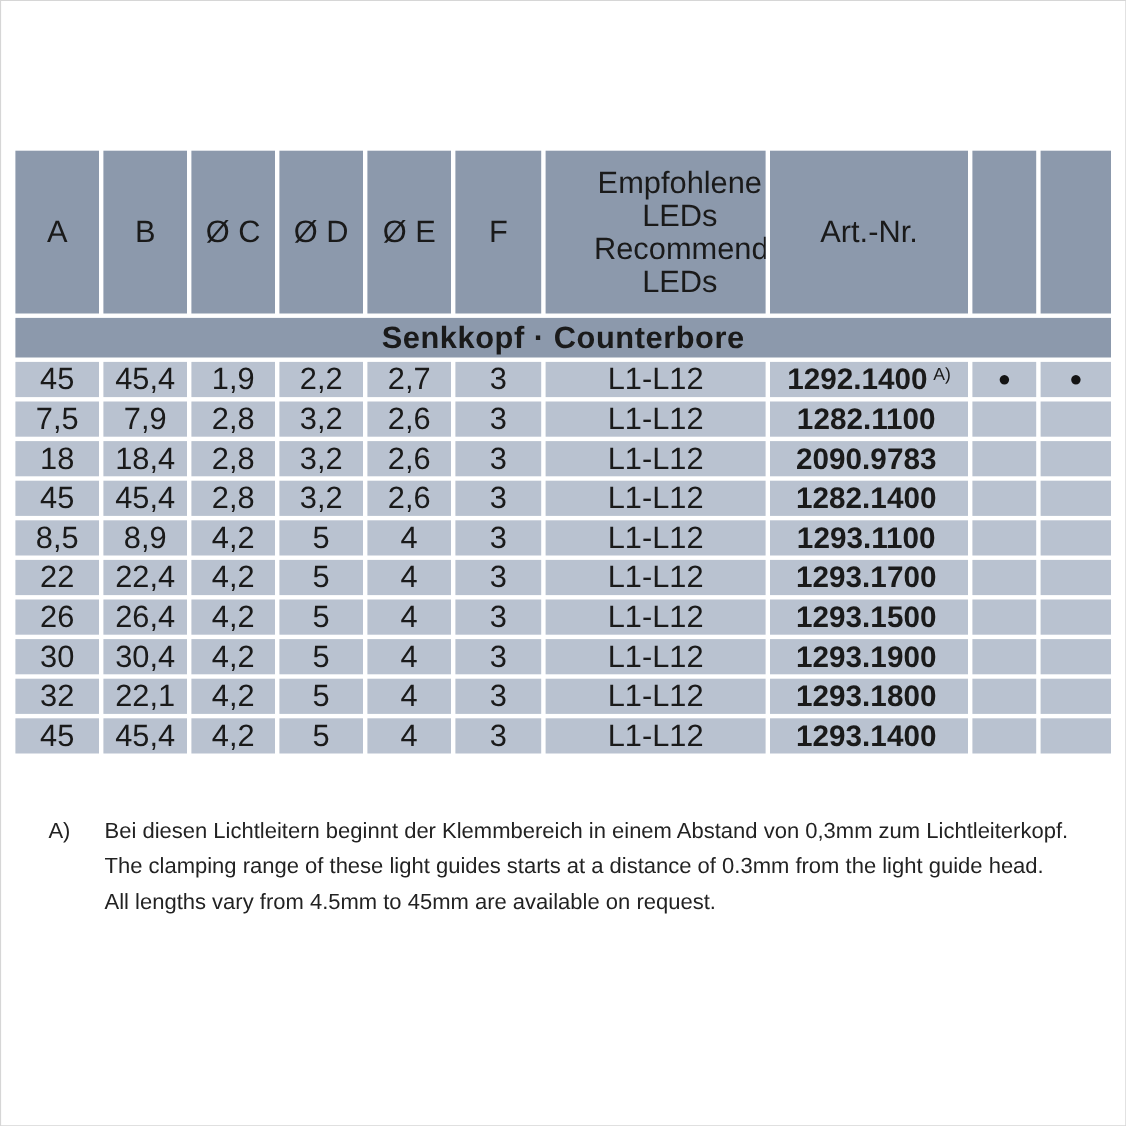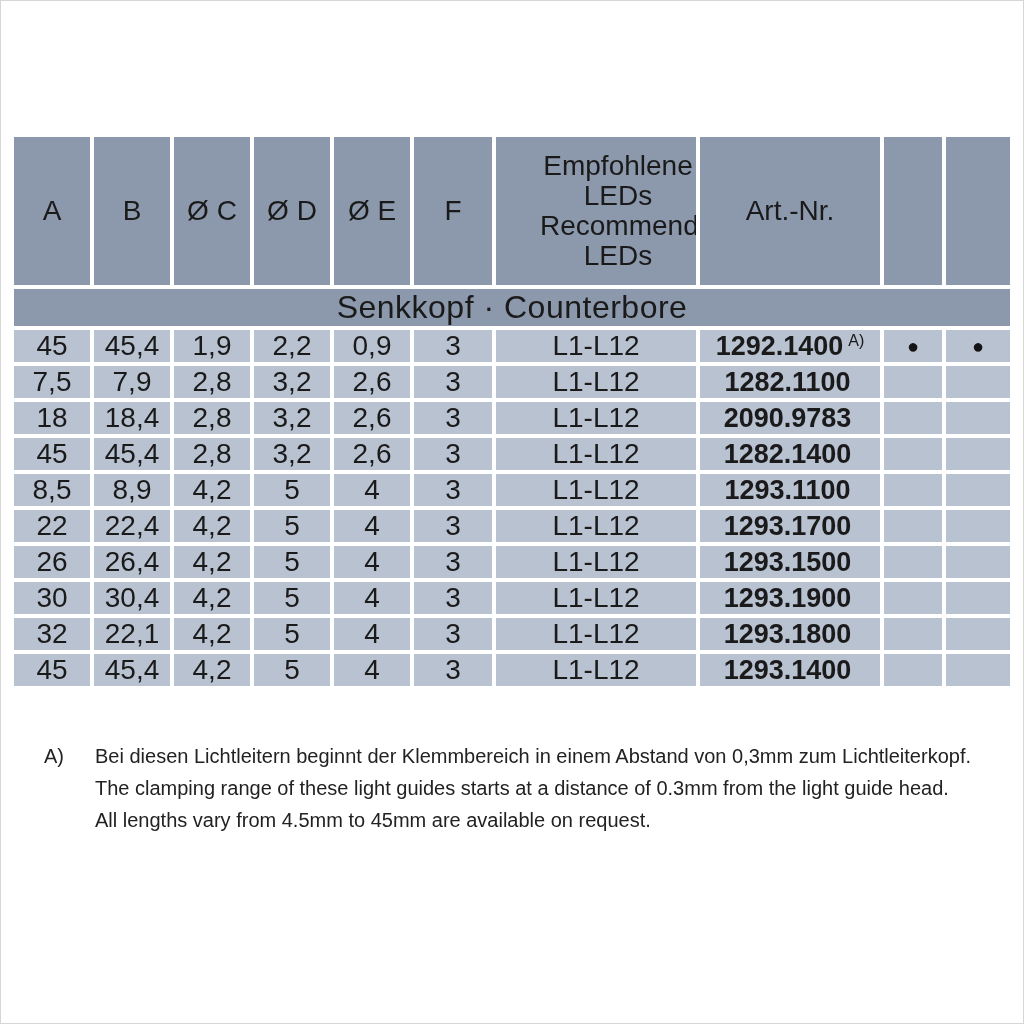--- a/index.html
+++ b/index.html
@@ -47,22 +47,22 @@
   th.leds-header{
     font-size:24px;
     line-height:30px;
     white-space:pre-line;
     font-weight:500;
     padding-left:44px;
   }
   tr.section-row{height:36px;}
   tr.section-row td{
     background:var(--header-bg);
-    font-size:32px;
-    font-weight:400;
+    font-size:28px;
+    font-weight:700;
     letter-spacing:0.5px;
   }
   tr.data-row{height:26px;}
   tr.data-row td{
     background:var(--row-bg);
     font-size:28px;
     font-weight:400;
   }
   tr.data-row td.art-cell{
     font-weight:700;
@@ -132,21 +132,21 @@
   </thead>
   <tbody>
     <tr class="section-row">
       <td colspan="10">Senkkopf · Counterbore</td>
     </tr>
   <tr class="data-row">
     <td>45</td>
     <td>45,4</td>
     <td>1,9</td>
     <td>2,2</td>
-    <td>0,9</td>
+    <td>2,7</td>
     <td>3</td>
     <td>L1-L12</td>
     <td class="art-cell"><span>1292.1400</span><sup>A)</sup></td>
     <td class="mark-cell">●</td>
     <td class="mark-cell">●</td>
   </tr>
       <tr class="data-row">
     <td>7,5</td>
     <td>7,9</td>
     <td>2,8</td>

